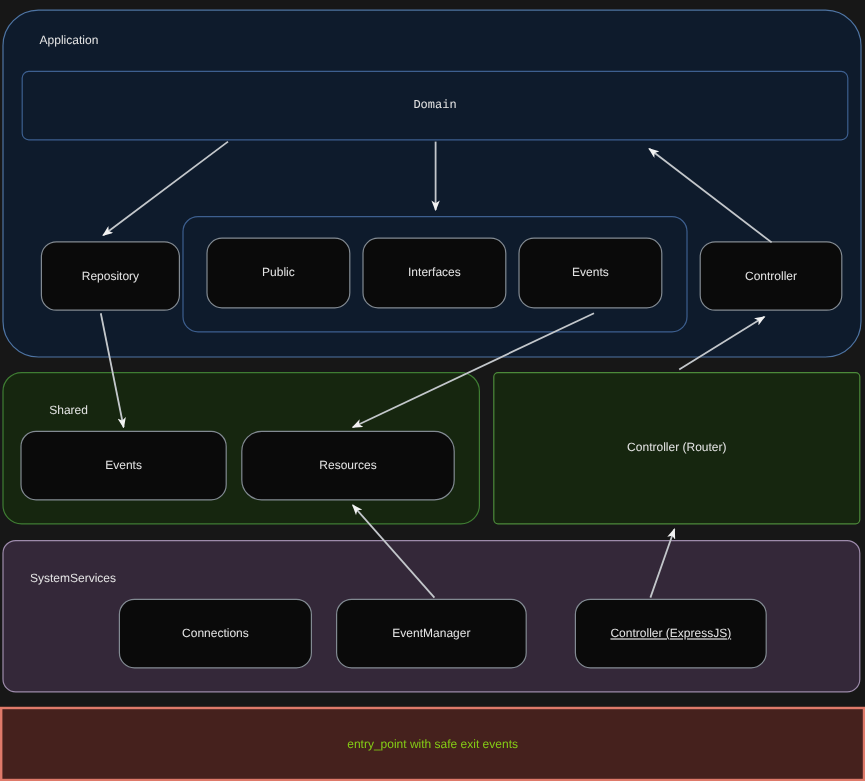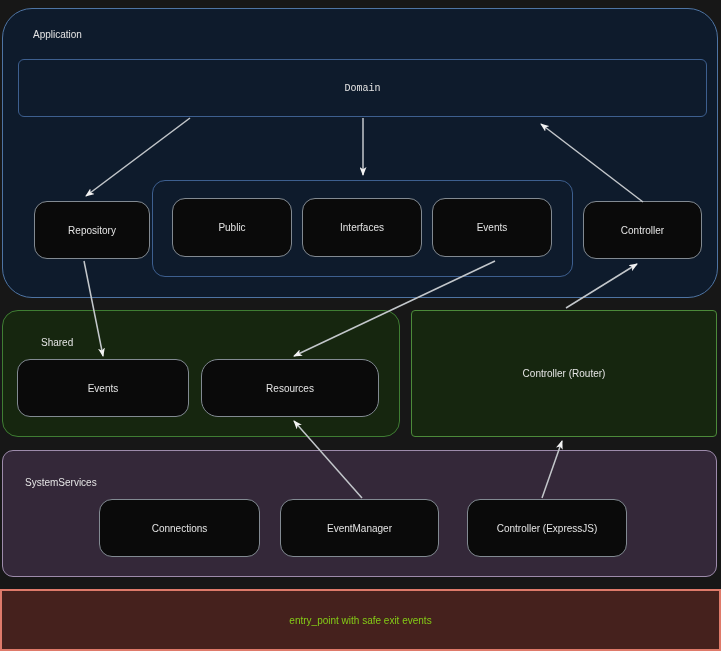--- a/index.html
+++ b/index.html
@@ -116,21 +116,21 @@
 
   <div class="node node-green" style="left:411px;top:310px;width:306px;height:127px;">Controller (Router)</div>
 
   <div class="group group-system">
     <div class="glabel" style="left:22px;top:26px;">SystemServices</div>
 
     <div class="node" style="left:96px;top:48px;width:161px;height:58px;">Connections</div>
 
     <div class="node" style="left:277px;top:48px;width:159px;height:58px;">EventManager</div>
 
-    <div class="node" style="left:464px;top:48px;width:160px;height:58px;">Controller (ExpressJS)</div>
+    <div class="node" style="left:476px;top:48px;width:160px;height:58px;text-decoration:underline;">Controller (ExpressJS)</div>
   </div>
 
   <div class="entry-bar">entry_point with safe exit events</div>
 
   <svg class="edge-layer" id="edges" viewBox="0 0 721 651" xmlns="http://www.w3.org/2000/svg">
     <defs>
       <marker id="arrowhead" markerWidth="9" markerHeight="7" refX="8" refY="3.5" orient="auto" markerUnits="userSpaceOnUse">
         <path d="M0,0 L9,3.5 L0,7 L2.3,3.5 Z" fill="#f2f2f2"></path>
       </marker>
     </defs>

